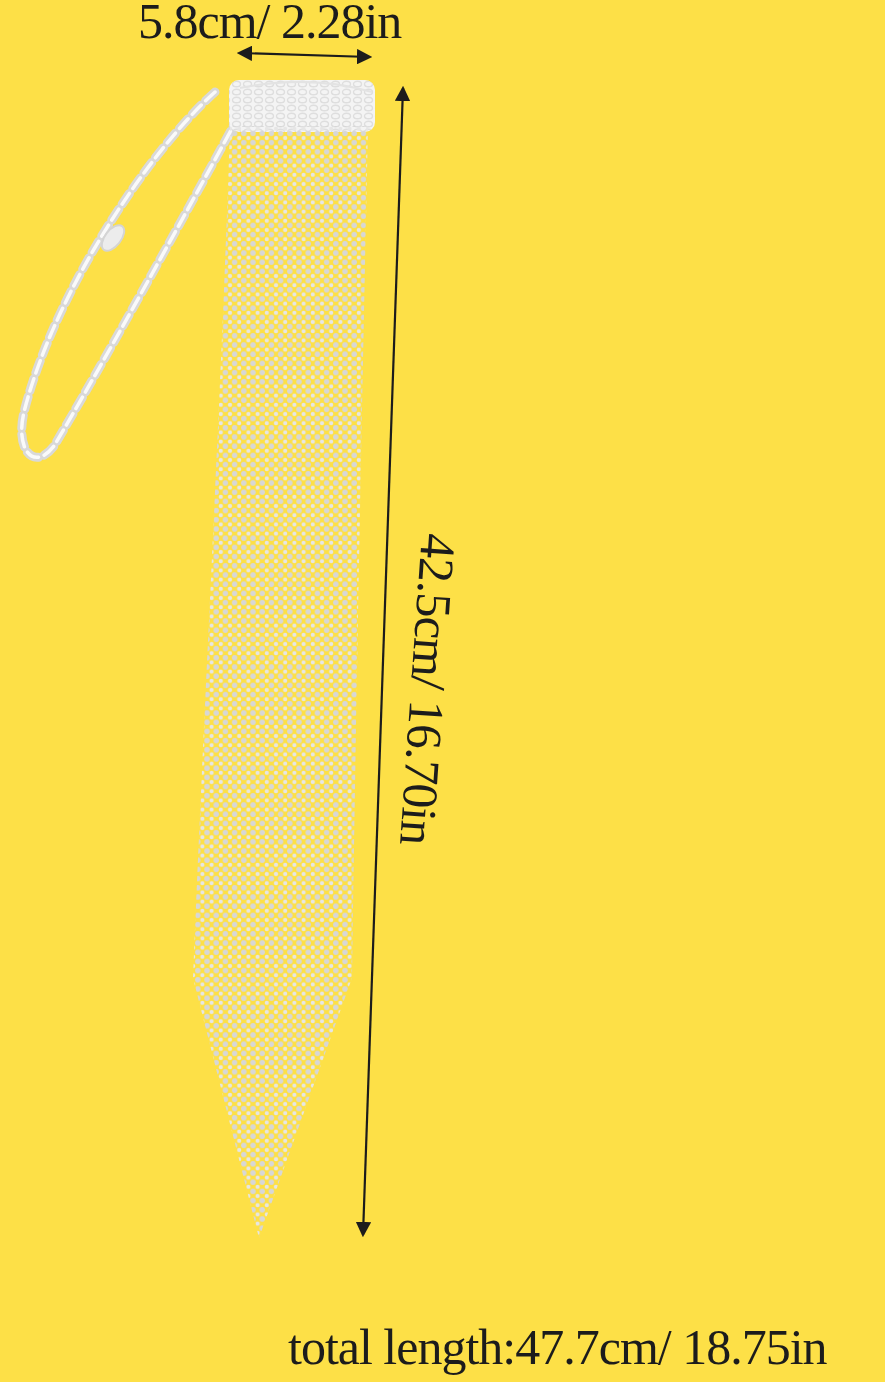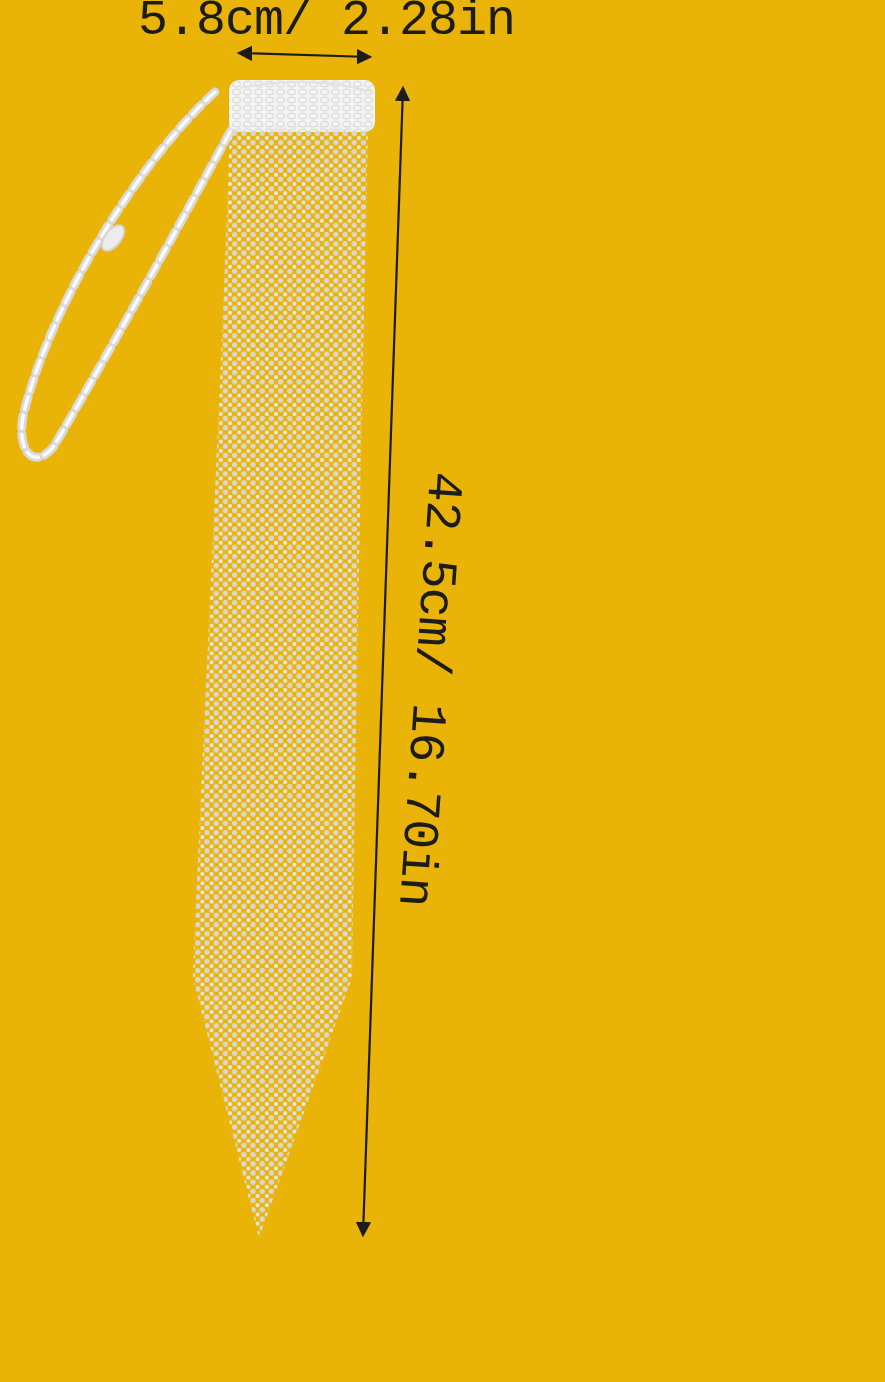--- a/index.html
+++ b/index.html
@@ -4,23 +4,23 @@
 <style>
   html, body {
     margin: 0;
     padding: 0;
     background: #ffffff;
   }
   #canvas {
     position: relative;
     width: 885px;
     height: 1382px;
-    background: #eab308;
+    background: #fde047;
     overflow: hidden;
-    font-family: Liberation Mono, monospace;
+    font-family: Liberation Serif, serif;
   }
   .dim-label {
     position: absolute;
     color: #1c1c1c;
     font-size: 50px;
     letter-spacing: -1px;
     white-space: nowrap;
     line-height: 54px;
   }
   #width-label {
@@ -87,14 +87,15 @@
 
     <line x1="239" y1="53" x2="370" y2="57" stroke="#1c1c1c" stroke-width="2.2" marker-start="url(#ah)" marker-end="url(#ah)"></line>
 
     <line x1="403" y1="88" x2="363" y2="1235" stroke="#1c1c1c" stroke-width="2.2" marker-start="url(#ah)" marker-end="url(#ah)"></line>
   </svg>
 
   <div class="dim-label" id="width-label">5.8cm/ 2.28in</div>
 
   <div class="dim-label" id="length-label">42.5cm/ 16.70in</div>
 
+  <div class="dim-label" id="total-length-label">total length:47.7cm/ 18.75in</div>
 
 </div>
 
 </body></html>

